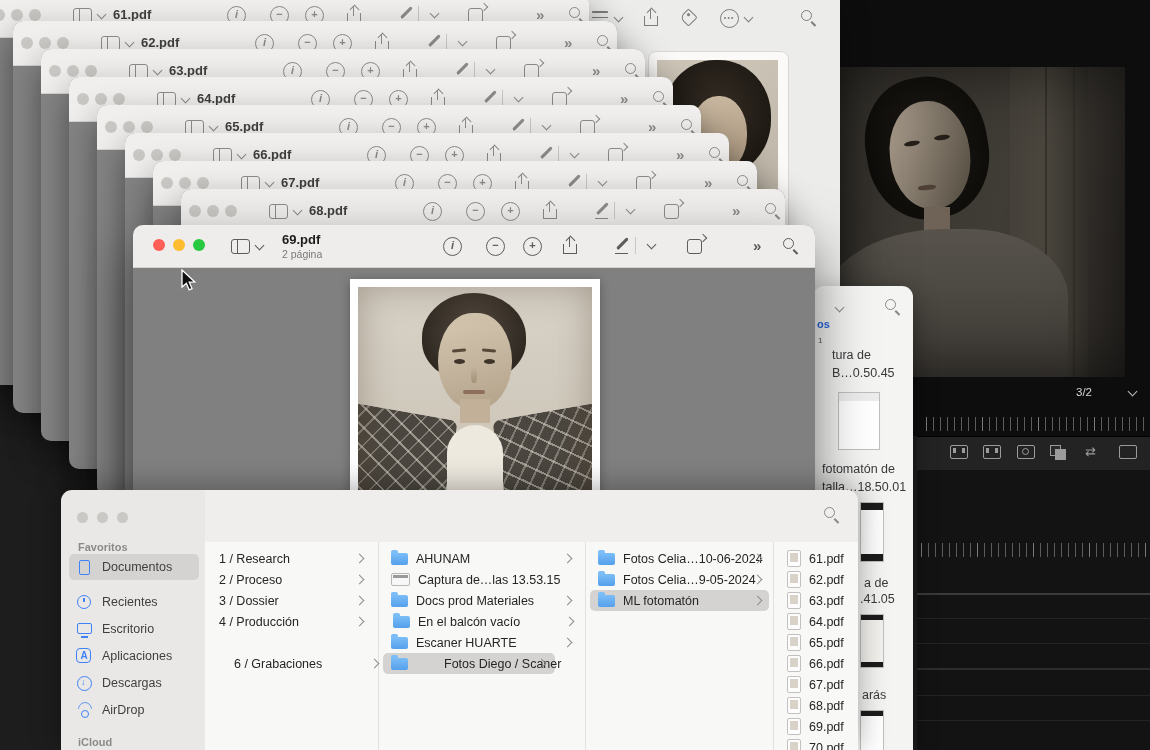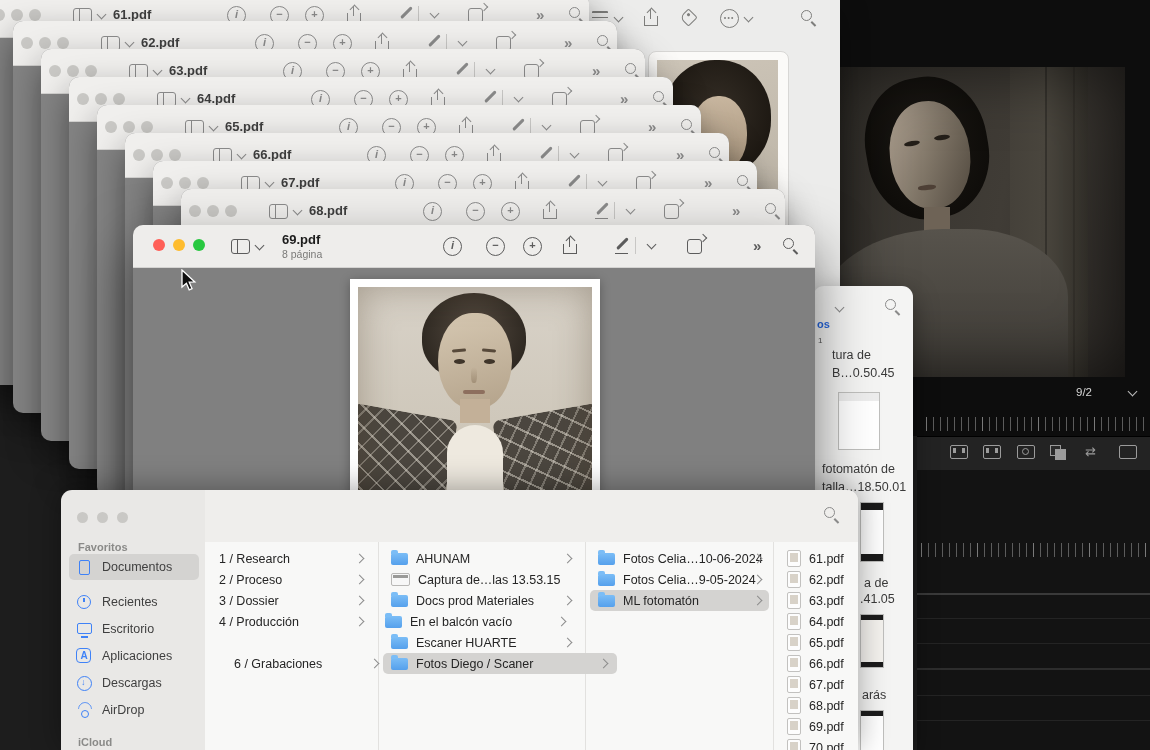--- a/index.html
+++ b/index.html
@@ -126,21 +126,21 @@
       <div class="abs" style="left:82%;top:0;width:2px;height:100%;background:#2e2b26;opacity:.6;"></div>
       <div class="abs" style="left:28px;top:10px;width:122px;height:142px;background:radial-gradient(ellipse at 50% 40%,#1c1915,#0f0d0a 75%);border-radius:46%;transform:rotate(-10deg);"></div>
       <div class="abs" style="left:52px;top:34px;width:80px;height:108px;background:linear-gradient(115deg,#a99c8c 10%,#7b7163 55%,#4e463c);border-radius:48%;transform:rotate(-7deg);"></div>
       <div class="abs" style="left:66px;top:74px;width:16px;height:5px;background:#241f19;border-radius:50%;transform:rotate(-10deg);"></div>
       <div class="abs" style="left:96px;top:68px;width:16px;height:5px;background:#241f19;border-radius:50%;transform:rotate(-8deg);"></div>
       <div class="abs" style="left:80px;top:118px;width:18px;height:5px;background:#4e4036;border-radius:40%;transform:rotate(-6deg);"></div>
       <div class="abs" style="left:86px;top:140px;width:26px;height:28px;background:#6e6356;"></div>
       <div class="abs" style="left:-20px;top:162px;width:250px;height:170px;background:linear-gradient(180deg,#57534c,#3b3833);border-radius:50% 40% 0 0;"></div>
     </div>
     <div class="abs" style="left:232px;top:384px;width:74px;height:18px;color:#d6d6d6;font-size:11.5px;">
-      <span style="position:absolute;left:8px;top:2px;">9/2</span>
+      <span style="position:absolute;left:8px;top:2px;">3/2</span>
       <span class="ic ic-chev" style="left:60px;top:4px;color:#bdbdbd;"></span>
     </div>
     <div class="ticks tall" style="left:90px;top:417px;right:0;"></div>
   </div>
 
   <div class="pr-panel" style="left:917px;top:436px;width:233px;height:34px;background:#232323;border-top:1px solid #000;">
     <span class="pm-ic film" style="left:33px;"></span>
     <span class="pm-ic film" style="left:66px;"></span>
     <span class="pm-ic cam" style="left:100px;"></span>
     <span class="pm-ic sq" style="left:133px;"></span>
@@ -380,21 +380,21 @@
   </div>
 
   <div class="pwin front" style="left:133px;top:225px;width:682px;height:315px;z-index:20;background:#808080;box-shadow:0 22px 55px rgba(0,0,0,.5);">
     <div class="ptb">
       <span class="tl red" style="left:20px;top:14px;"></span>
       <span class="tl yel" style="left:40px;top:14px;"></span>
       <span class="tl grn" style="left:60px;top:14px;"></span>
       <span class="ic ic-sb" style="left:98px;top:14px;"></span>
       <span class="ic ic-chev" style="left:122px;top:17px;"></span>
       <span class="ptitle" style="left:149px;top:7px;">69.pdf</span>
-      <span class="psub" style="left:149px;top:23px;">8 página</span>
+      <span class="psub" style="left:149px;top:23px;">2 página</span>
       <span class="ic ic-ring ri" style="left:310px;top:12px;"></span>
       <span class="ic ic-ring rm" style="left:353px;top:12px;"></span>
       <span class="ic ic-ring rp" style="left:390px;top:12px;"></span>
       <span class="ic ic-share" style="left:430px;top:12px;">
           <b class="ah"></b>
         </span>
       <span class="ic ic-pencil" style="left:481px;top:12px;"></span>
       <span class="ic ic-div" style="left:502px;top:12px;"></span>
       <span class="ic ic-chev" style="left:514px;top:16px;"></span>
       <span class="ic ic-rot" style="left:554px;top:14px;"></span>
@@ -490,31 +490,31 @@
         </div>
       <div class="frow" style="left:178px;top:27px;width:198px;">
           <span class="shoticon"></span>
           <span>Captura de…las 13.53.15</span>
         </div>
       <div class="frow" style="left:178px;top:48px;width:198px;">
           <span class="folder"></span>
           <span>Docs prod Materiales</span>
           <span class="rchev" style="right:10px;"></span>
         </div>
-      <div class="frow" style="left:172px;top:69px;width:198px;">
+      <div class="frow" style="left:180px;top:69px;width:198px;">
           <span class="folder"></span>
           <span>En el balcón vacío</span>
           <span class="rchev" style="right:10px;"></span>
         </div>
       <div class="frow" style="left:178px;top:90px;width:198px;">
           <span class="folder"></span>
           <span>Escaner HUARTE</span>
           <span class="rchev" style="right:10px;"></span>
         </div>
-      <div class="frow fsel" style="left:178px;top:111px;width:234px;">
+      <div class="frow fsel" style="left:178px;top:111px;width:172px;gap:28px;">
           <span class="folder"></span>
           <span>Fotos Diego / Scaner</span>
           <span class="rchev" style="right:10px;"></span>
         </div>
 
       <div class="frow" style="left:385px;top:6px;width:179px;">
           <span class="folder"></span>
           <span>Fotos Celia…10-06-2024</span>
           <span class="rchev" style="right:8px;"></span>
         </div>

